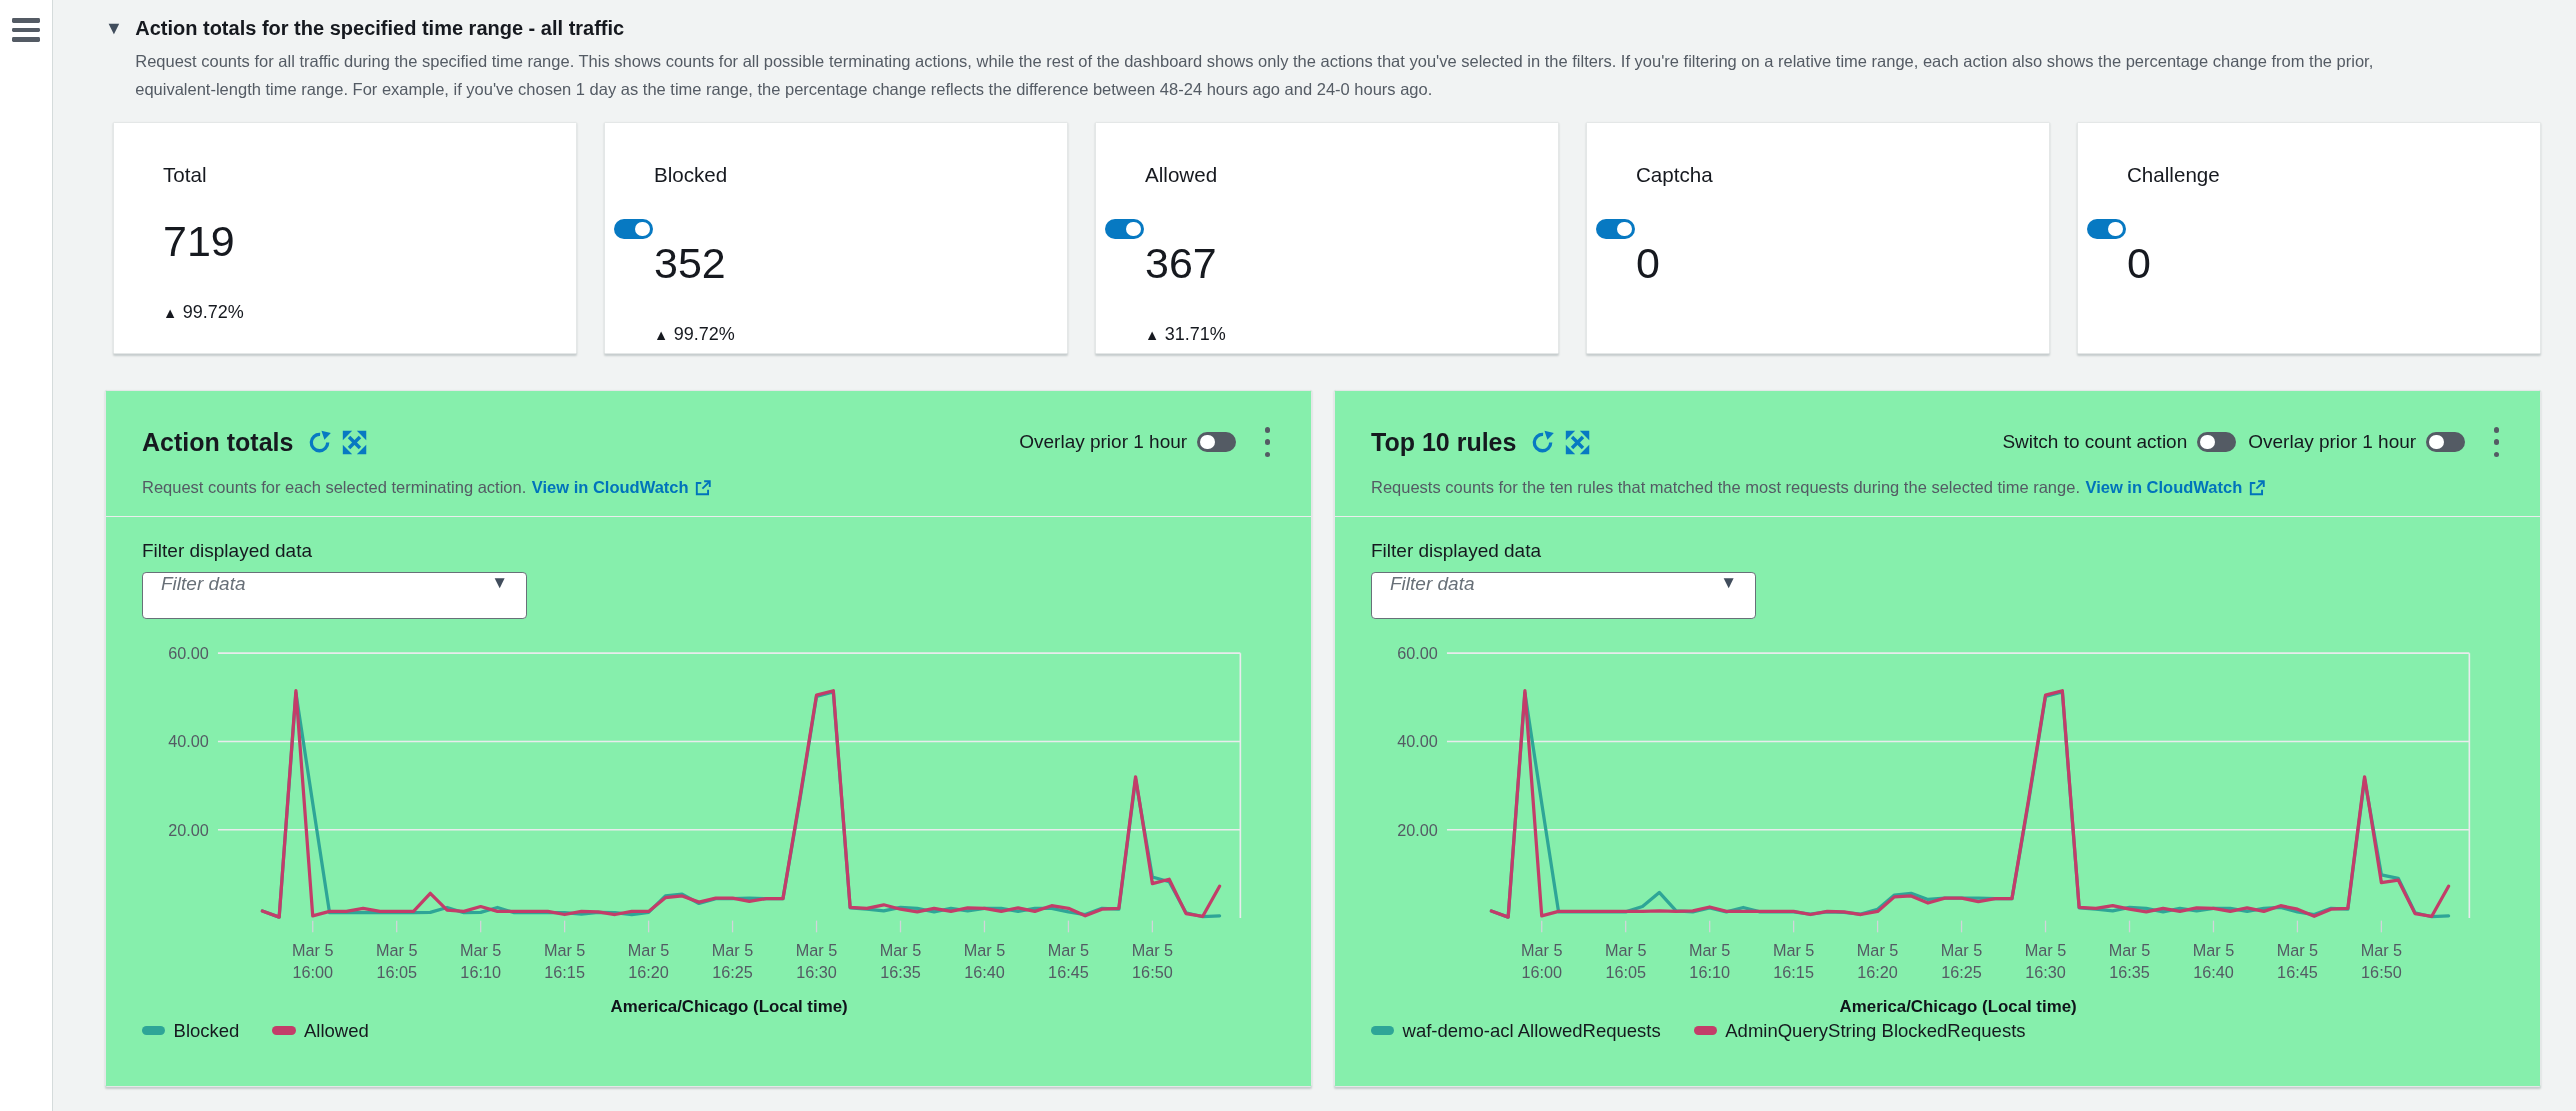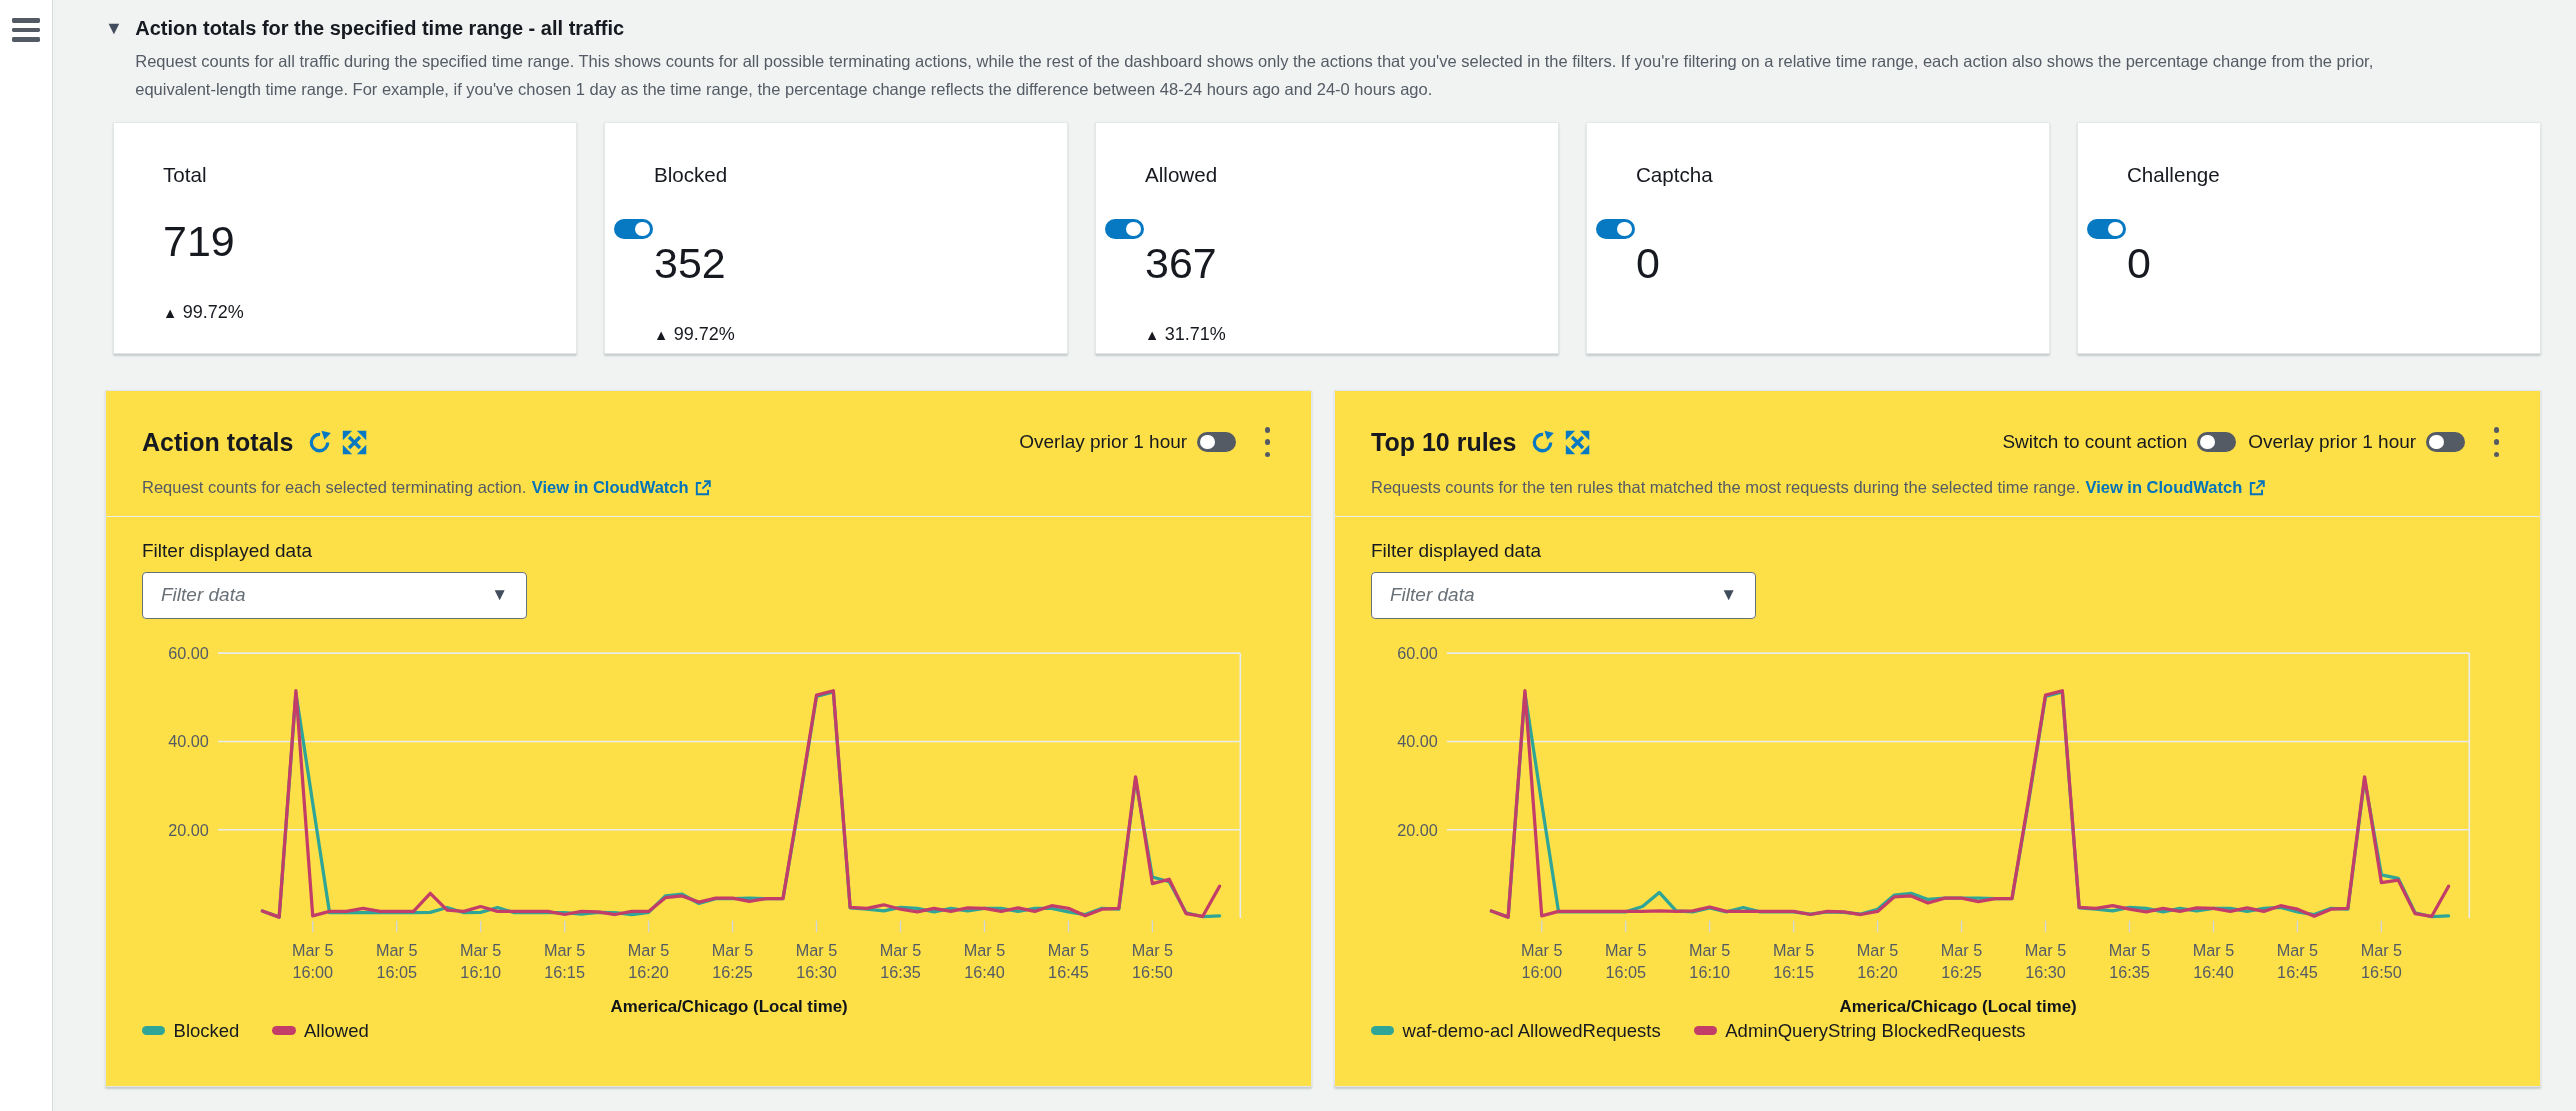--- a/index.html
+++ b/index.html
@@ -43,41 +43,41 @@
   .toggle { width: 39px; height: 20px; border-radius: 10.3px; position: relative; display: inline-block; cursor: pointer; flex: none; }
   .toggle.on  { background: #0779c2; }
   .toggle.off { background: #545b64; }
   .toggle::after { content: ""; position: absolute; top: 2.7px; width: 14.4px; height: 14.4px; border-radius: 50%; background: #fff; }
   .toggle.on::after  { right: 3.4px; }
   .toggle.off::after { left: 3.4px; }
 
   
   .panels-row { display: flex; gap: 22px; margin-top: 36px; }
   .panel {
-    width: 1207px; height: 697px; background: #fde047; border: 0.7px solid #e4e7e7;
+    width: 1207px; height: 697px; background: #86efac; border: 0.7px solid #e4e7e7;
     border-radius: 1.4px; box-shadow: 0 1.4px 2.1px rgba(0,28,36,0.18);
   }
   .panel-head { padding: 27.5px 34px 19px 36px; border-bottom: 1.4px solid #eaeded; }
   .title-row { display: flex; align-items: center; }
   .panel-title { font-size: 25px; font-weight: 700; color: #16191f; }
   .head-icons { display: flex; align-items: center; gap: 9.6px; margin-left: 13.7px; }
   .icon-btn { width: 25px; height: 25px; cursor: pointer; }
   .head-right { margin-left: auto; display: flex; align-items: center; gap: 12.4px; }
   .ctl-label { font-size: 19px; color: #16191f; white-space: nowrap; }
   .ctl-group { display: flex; align-items: center; gap: 9.6px; }
   .kebab { margin-left: 9.6px; padding: 1.4px 6.9px; cursor: pointer; }
   .kebab i { display: block; width: 5.5px; height: 5.5px; border-radius: 50%; background: #545b64; margin: 6.9px 0; }
   .panel-sub { margin-top: 12.4px; font-size: 16.5px; color: #545b64; display: flex; align-items: center; }
   .cw-link { color: #0073bb; margin-left: 5.5px; text-decoration: none; cursor: pointer; display: inline-flex; align-items: flex-end; gap: 5.5px; font-weight: 700;}
   .panel-body { padding: 23.4px 36px 0 36px; }
   .filter-label { font-size: 19px; color: #16191f; }
   .filter-select {
     margin-top: 9.6px; width: 385px; height: 47px; background: #fff;
     border: 1.4px solid #687078; border-radius: 4.1px;
-    display: flex; align-items: center; justify-content: space-between;
+    display: flex; align-items: flex-start; justify-content: space-between;
     padding: 0 18px; cursor: pointer;
   }
   .ph { font-style: italic; color: #687078; font-size: 19px; }
   .caret { color: #414d5c; font-size: 17px; }
   svg.chart { display: block; margin-top: 16.5px; width: 1136px; height: 383px; font-family: inherit; }
   .legend { display: flex; gap: 33px; margin-top: 1.4px; }
   .legend-item { display: flex; align-items: center; gap: 8.2px; font-size: 18.5px; color: #16191f; cursor: pointer; }
   .swatch { width: 23.4px; height: 9px; border-radius: 4.8px; flex: none; }
 </style>
 </head>

